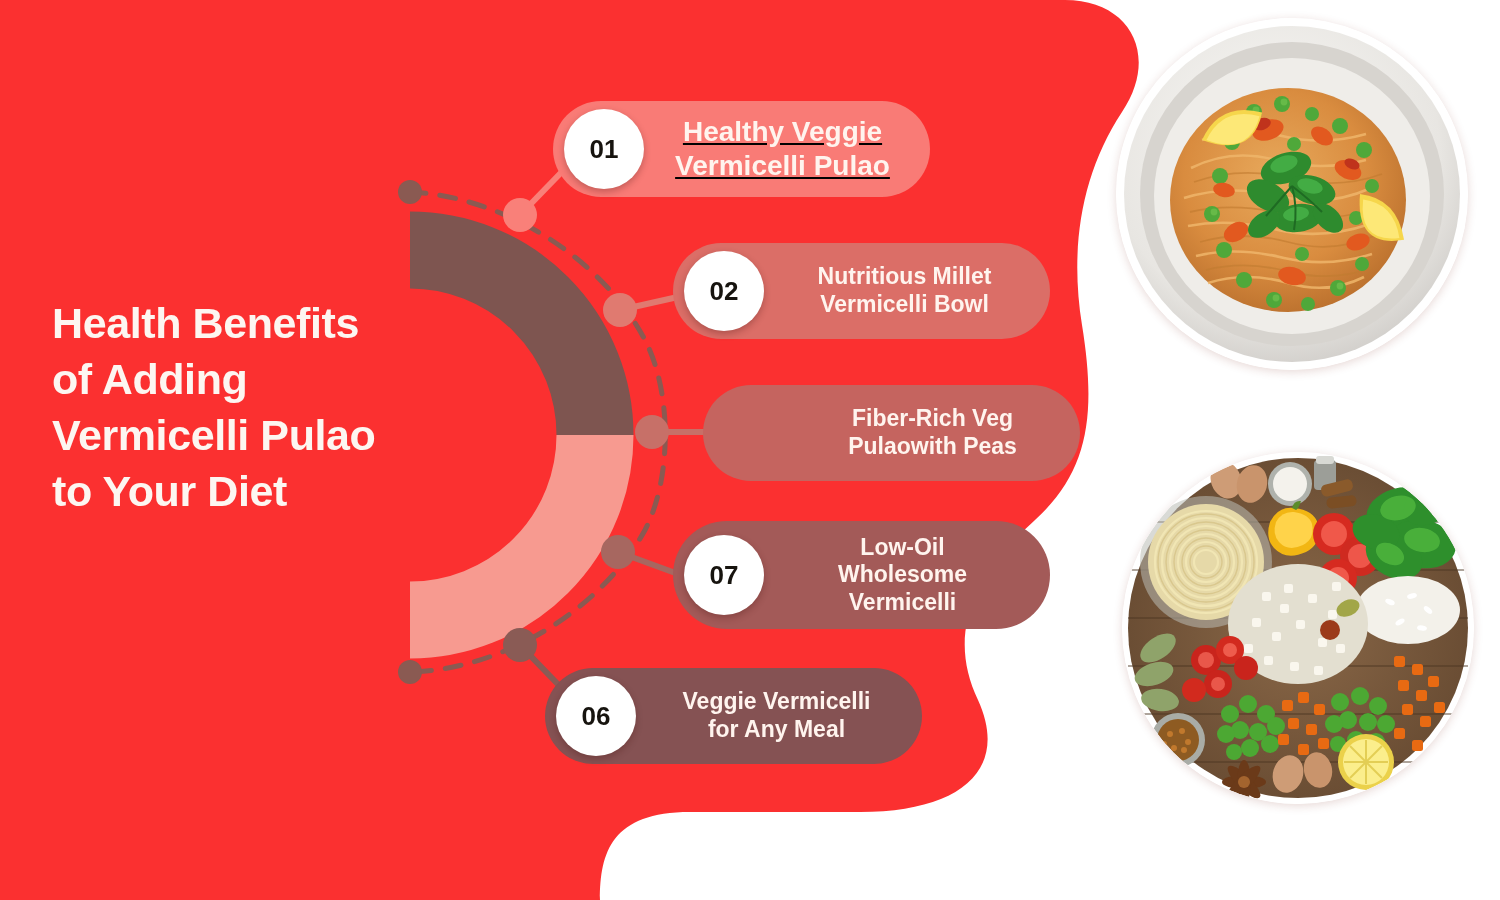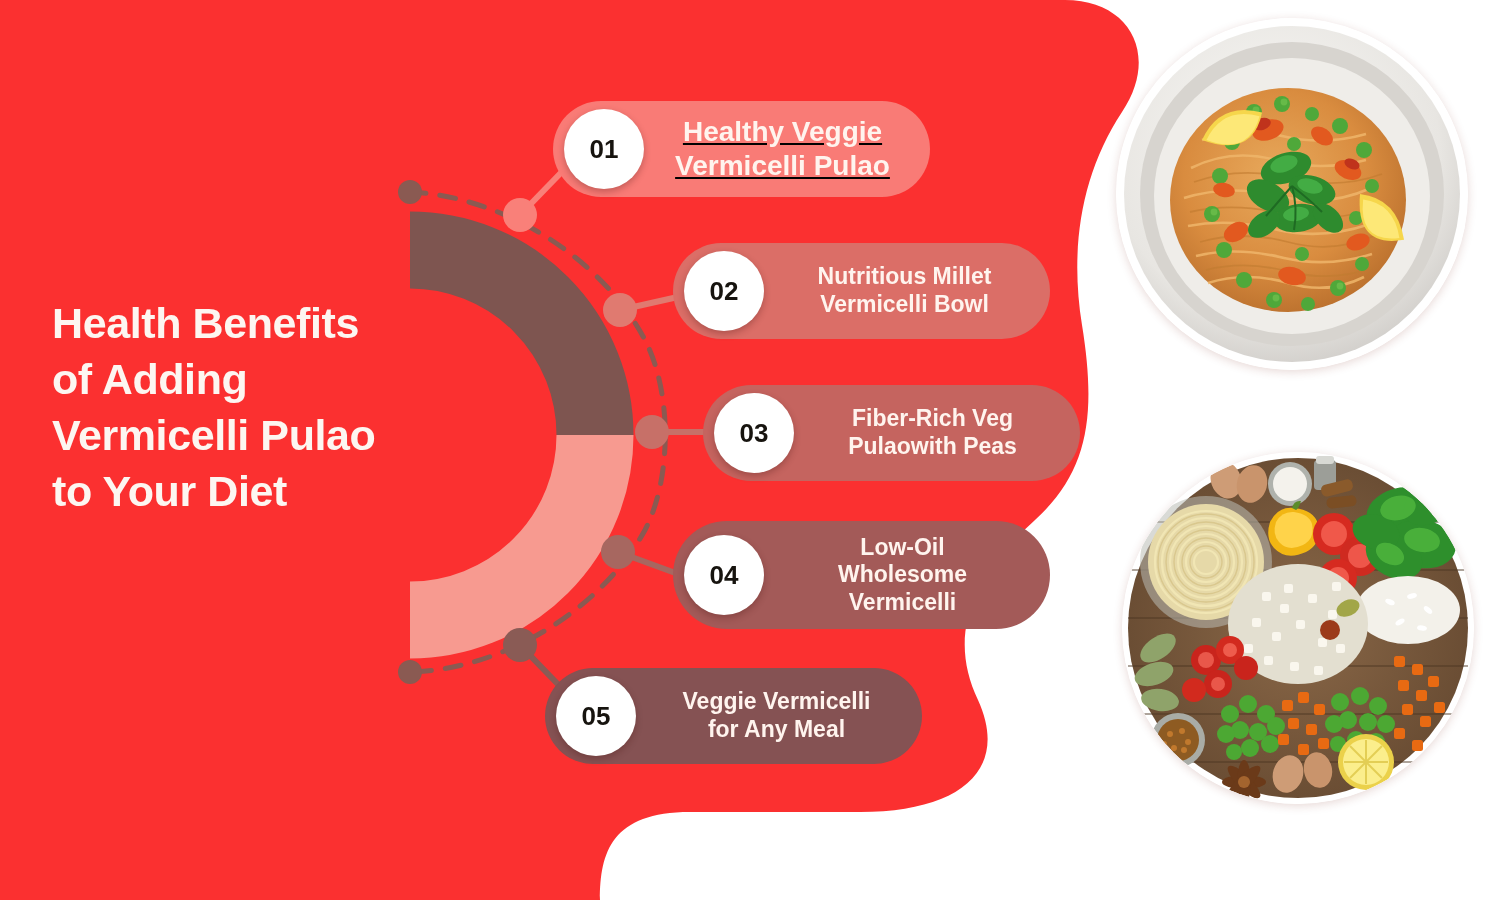--- a/index.html
+++ b/index.html
@@ -169,39 +169,36 @@
 
   <div class="pill" id="pill-2" style="background:#DB6E67;">
     <div class="badge">
       <span>02</span>
     </div>
     <div class="plabel">Nutritious Millet
 Vermicelli Bowl</div>
   </div>
 
   <div class="pill" id="pill-3" style="background:#C5645F;">
-    <div class="badge">
-      <span>03</span>
-    </div>
     <div class="plabel">Fiber-Rich Veg
 Pulaowith Peas</div>
   </div>
 
   <div class="pill" id="pill-4" style="background:#A35A58;">
     <div class="badge">
-      <span>04</span>
+      <span>07</span>
     </div>
     <div class="plabel">Low-Oil
 Wholesome
 Vermicelli</div>
   </div>
 
   <div class="pill" id="pill-5" style="background:#855253;">
     <div class="badge">
-      <span>05</span>
+      <span>06</span>
     </div>
     <div class="plabel">Veggie Vermicelli
 for Any Meal</div>
   </div>
 
   <div class="photo" id="photo-top">
     <svg viewBox="0 0 352 352" xmlns="http://www.w3.org/2000/svg">
       <defs>
         <clipPath id="clipTop">
             <circle cx="176" cy="176" r="176"></circle>

